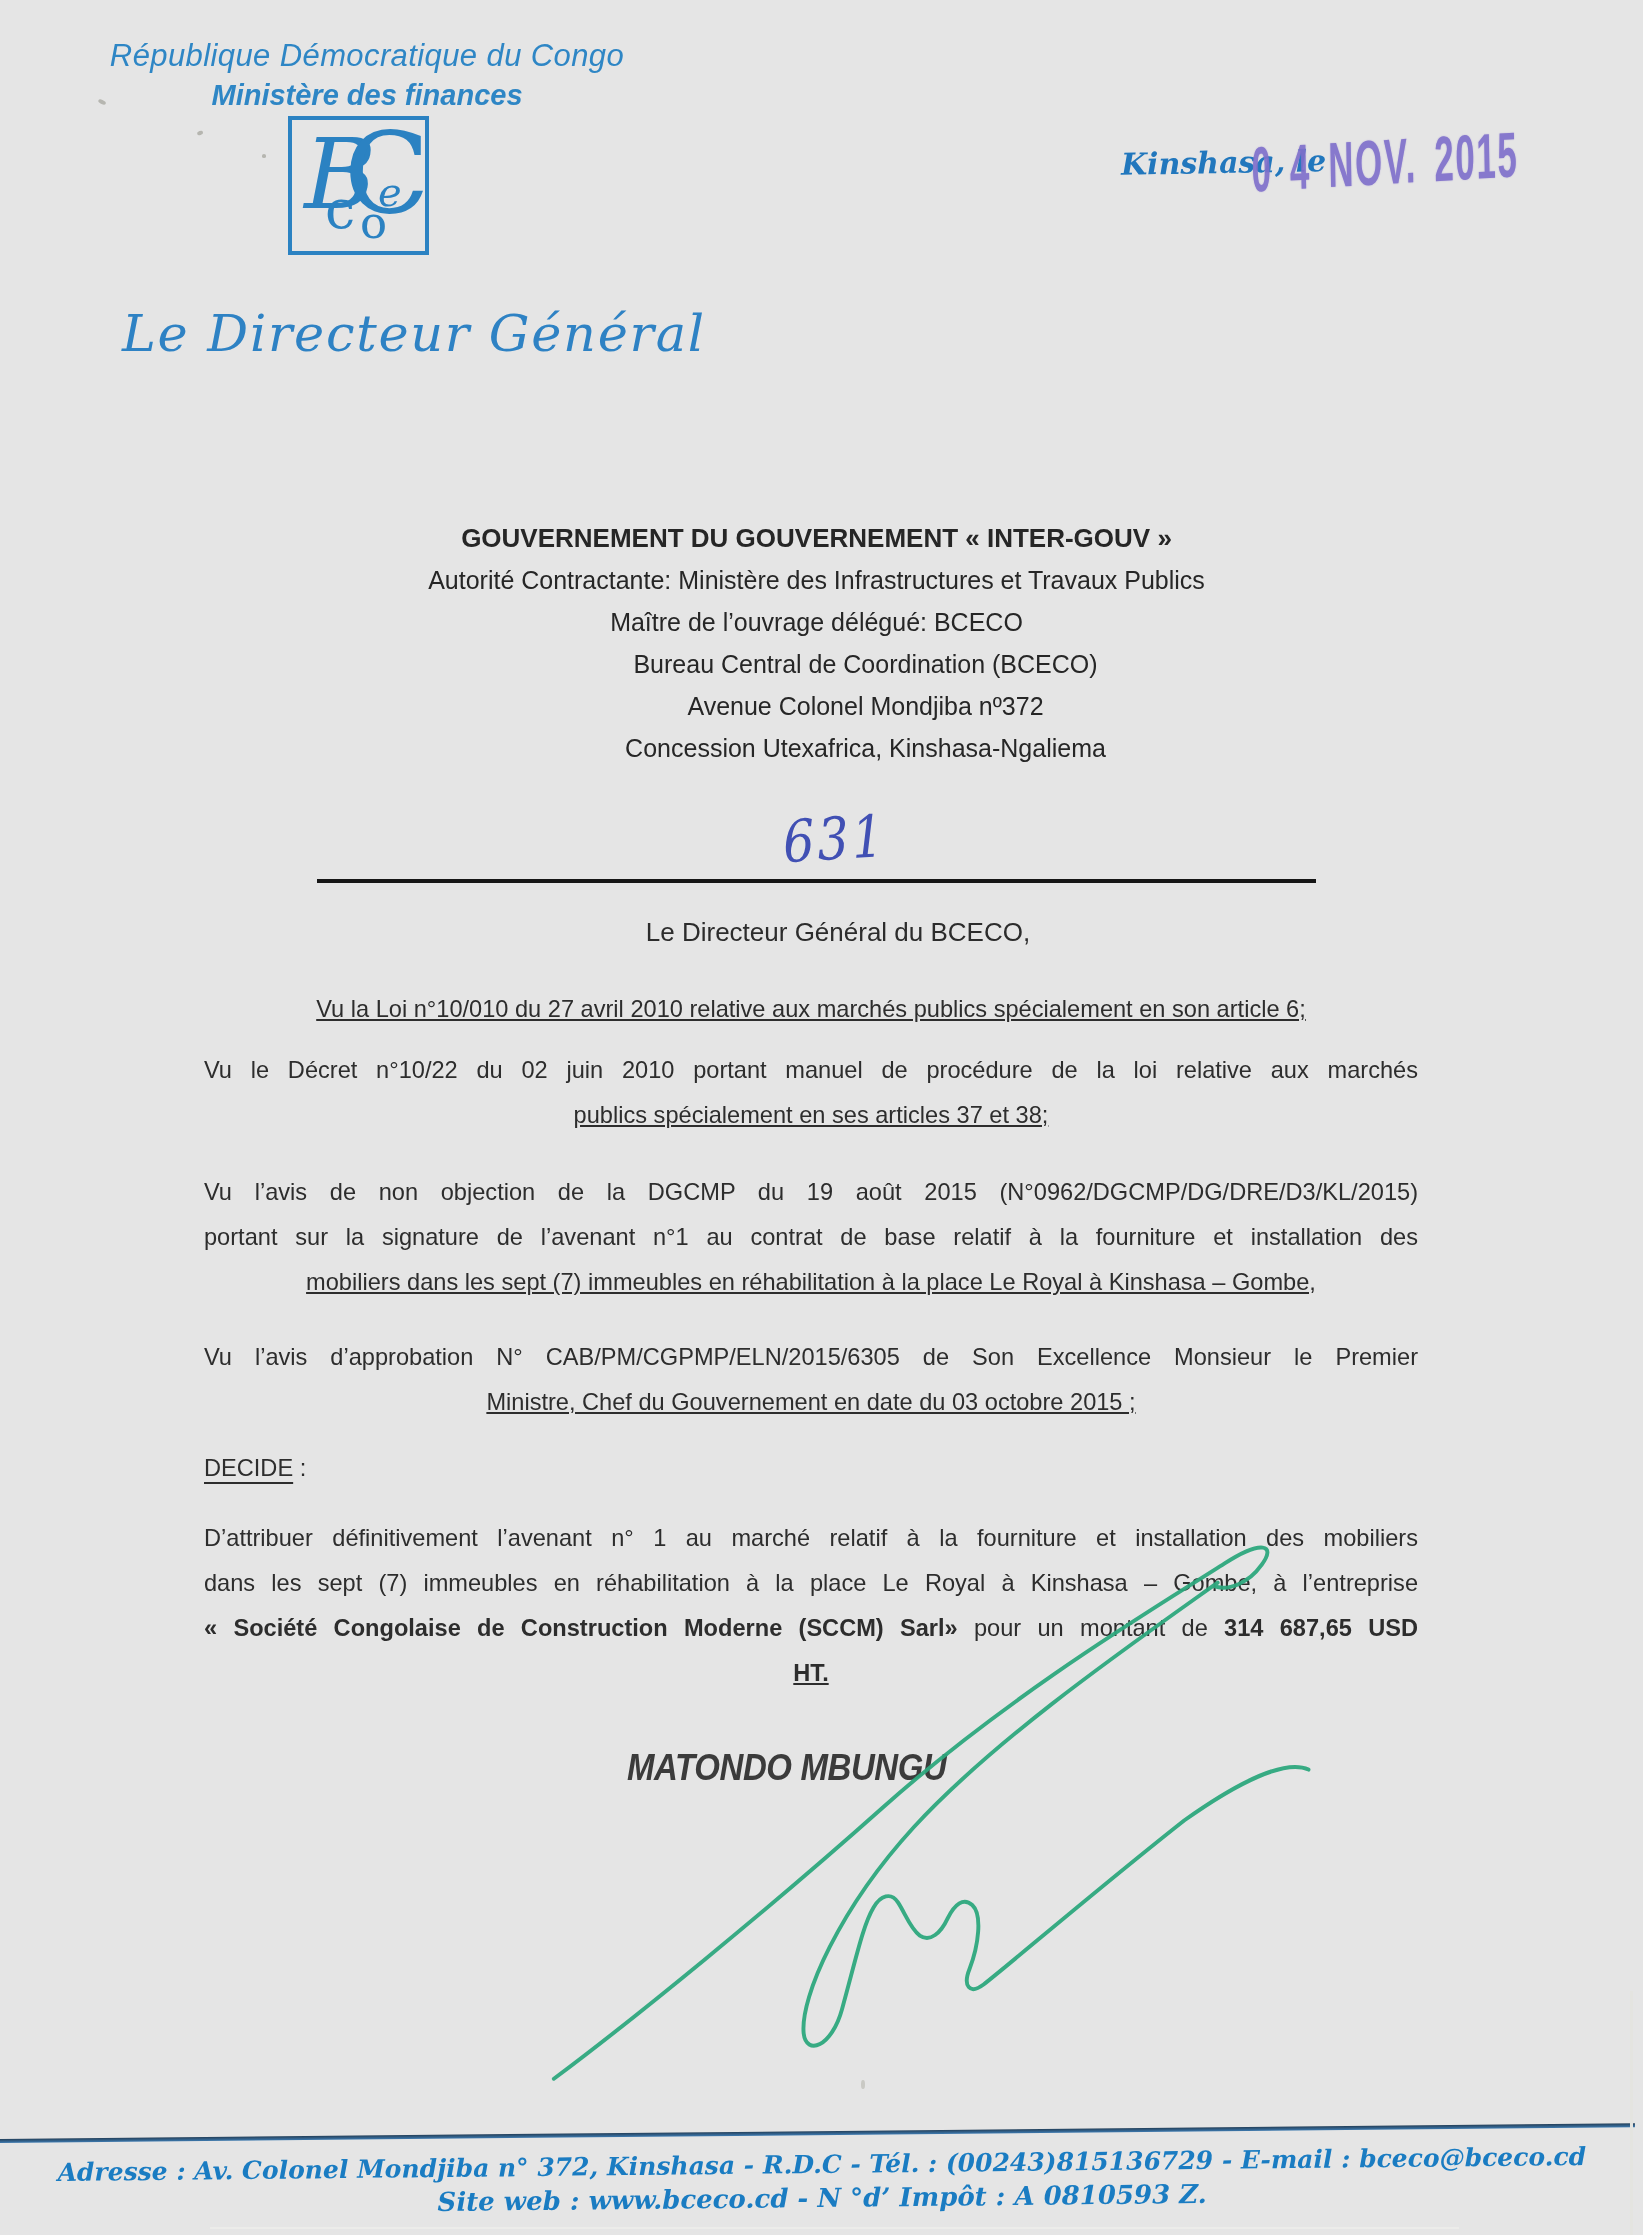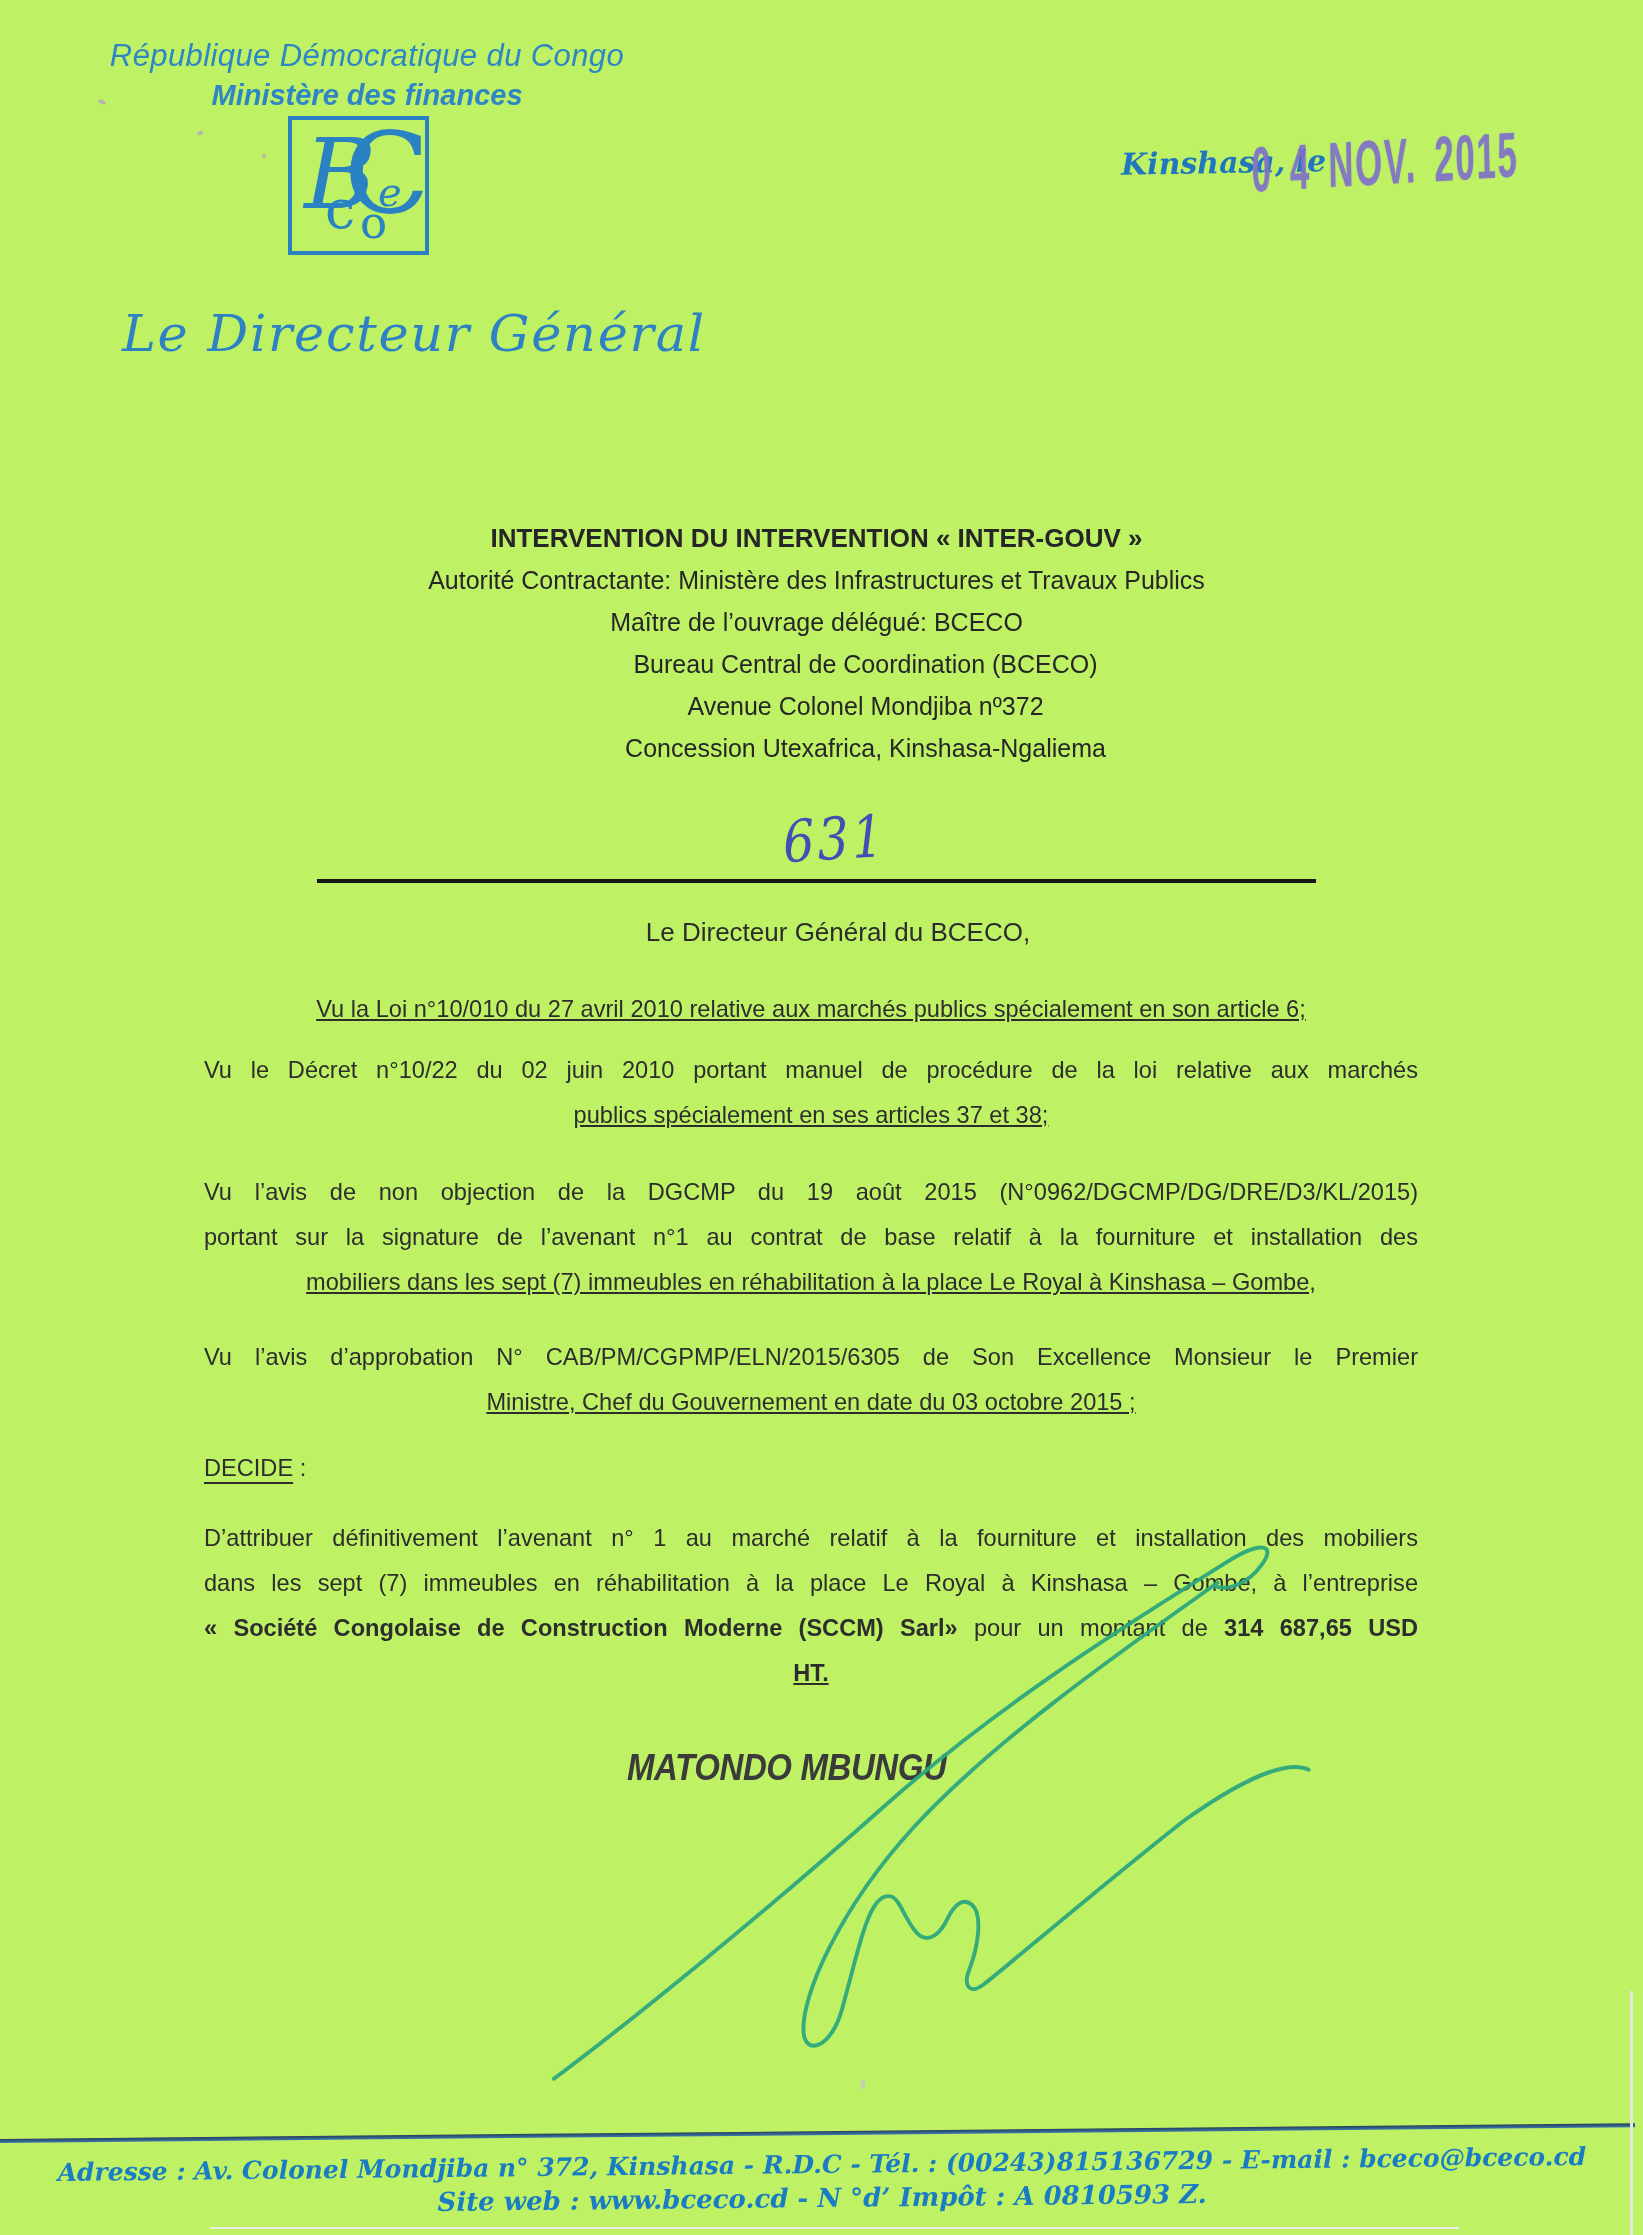--- a/index.html
+++ b/index.html
@@ -1,18 +1,18 @@
 <!DOCTYPE html>
 <html style="font-size:14px"><head>
 <meta charset="utf-8">
 <style>
   html,body{margin:0;padding:0;background:#888;}
   .page{
     position:relative; width:1644px; height:2236px;
-    background:#bef264; overflow:hidden;
+    background:#e5e5e5; overflow:hidden;
     font-family:"Liberation Sans", sans-serif;
     color:#2d2d2d;
   }
   
   .hdr-left{position:absolute;left:84px;top:38px;width:566px;text-align:center;
     color:#2e86c5;font-style:italic;}
   .hdr-country{font-size:31px;letter-spacing:0.4px;}
   .hdr-ministry{font-size:29px;margin-top:5.2px;font-weight:bold;}
   .logo-box{position:absolute;left:288px;top:116px;width:133px;height:131px;
     border:4.4px solid #2b82c2;color:#2b82c2;font-family:"DejaVu Serif", serif;}
@@ -103,21 +103,21 @@
     <span class="lg-csm">c</span>
     <span class="lg-o">o</span>
   </div>
 
   <div class="hdr-script">Le Directeur Général</div>
 
   <div class="dateline">Kinshasa, le</div>
   <div class="stamp">0 4 NOV. 2015</div>
 
   <div class="addr">
-    <div class="a-bold">INTERVENTION DU INTERVENTION « INTER-GOUV »</div>
+    <div class="a-bold">GOUVERNEMENT DU GOUVERNEMENT « INTER-GOUV »</div>
     <div>Autorité Contractante: Ministère des Infrastructures et Travaux Publics</div>
     <div>Maître de l’ouvrage délégué: BCECO</div>
     <div class="shift">Bureau Central de Coordination (BCECO)</div>
     <div class="shift">Avenue Colonel Mondjiba  nº372</div>
     <div class="shift">Concession  Utexafrica, Kinshasa-Ngaliema</div>
   </div>
 
   <div class="hand-num">631</div>
   <div class="t-underline"></div>
 

